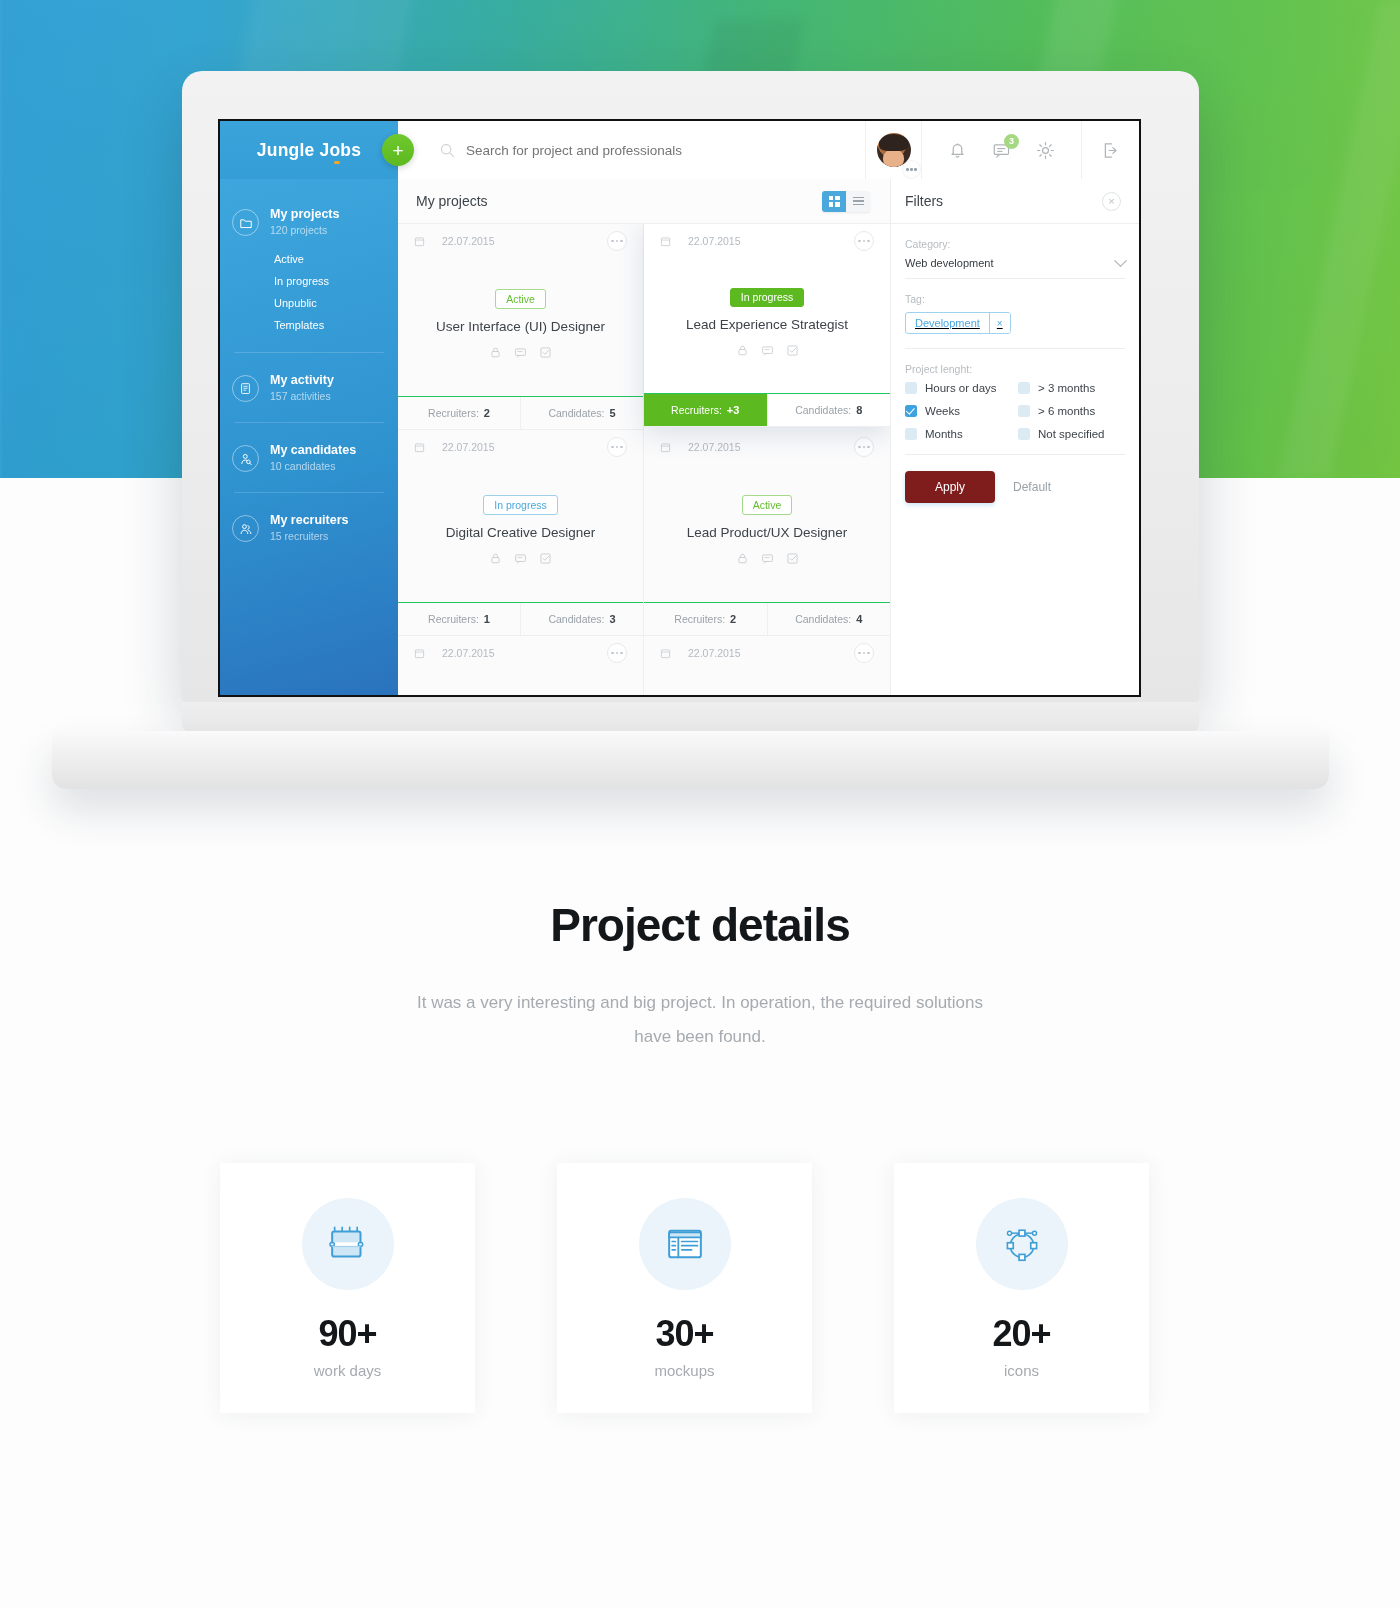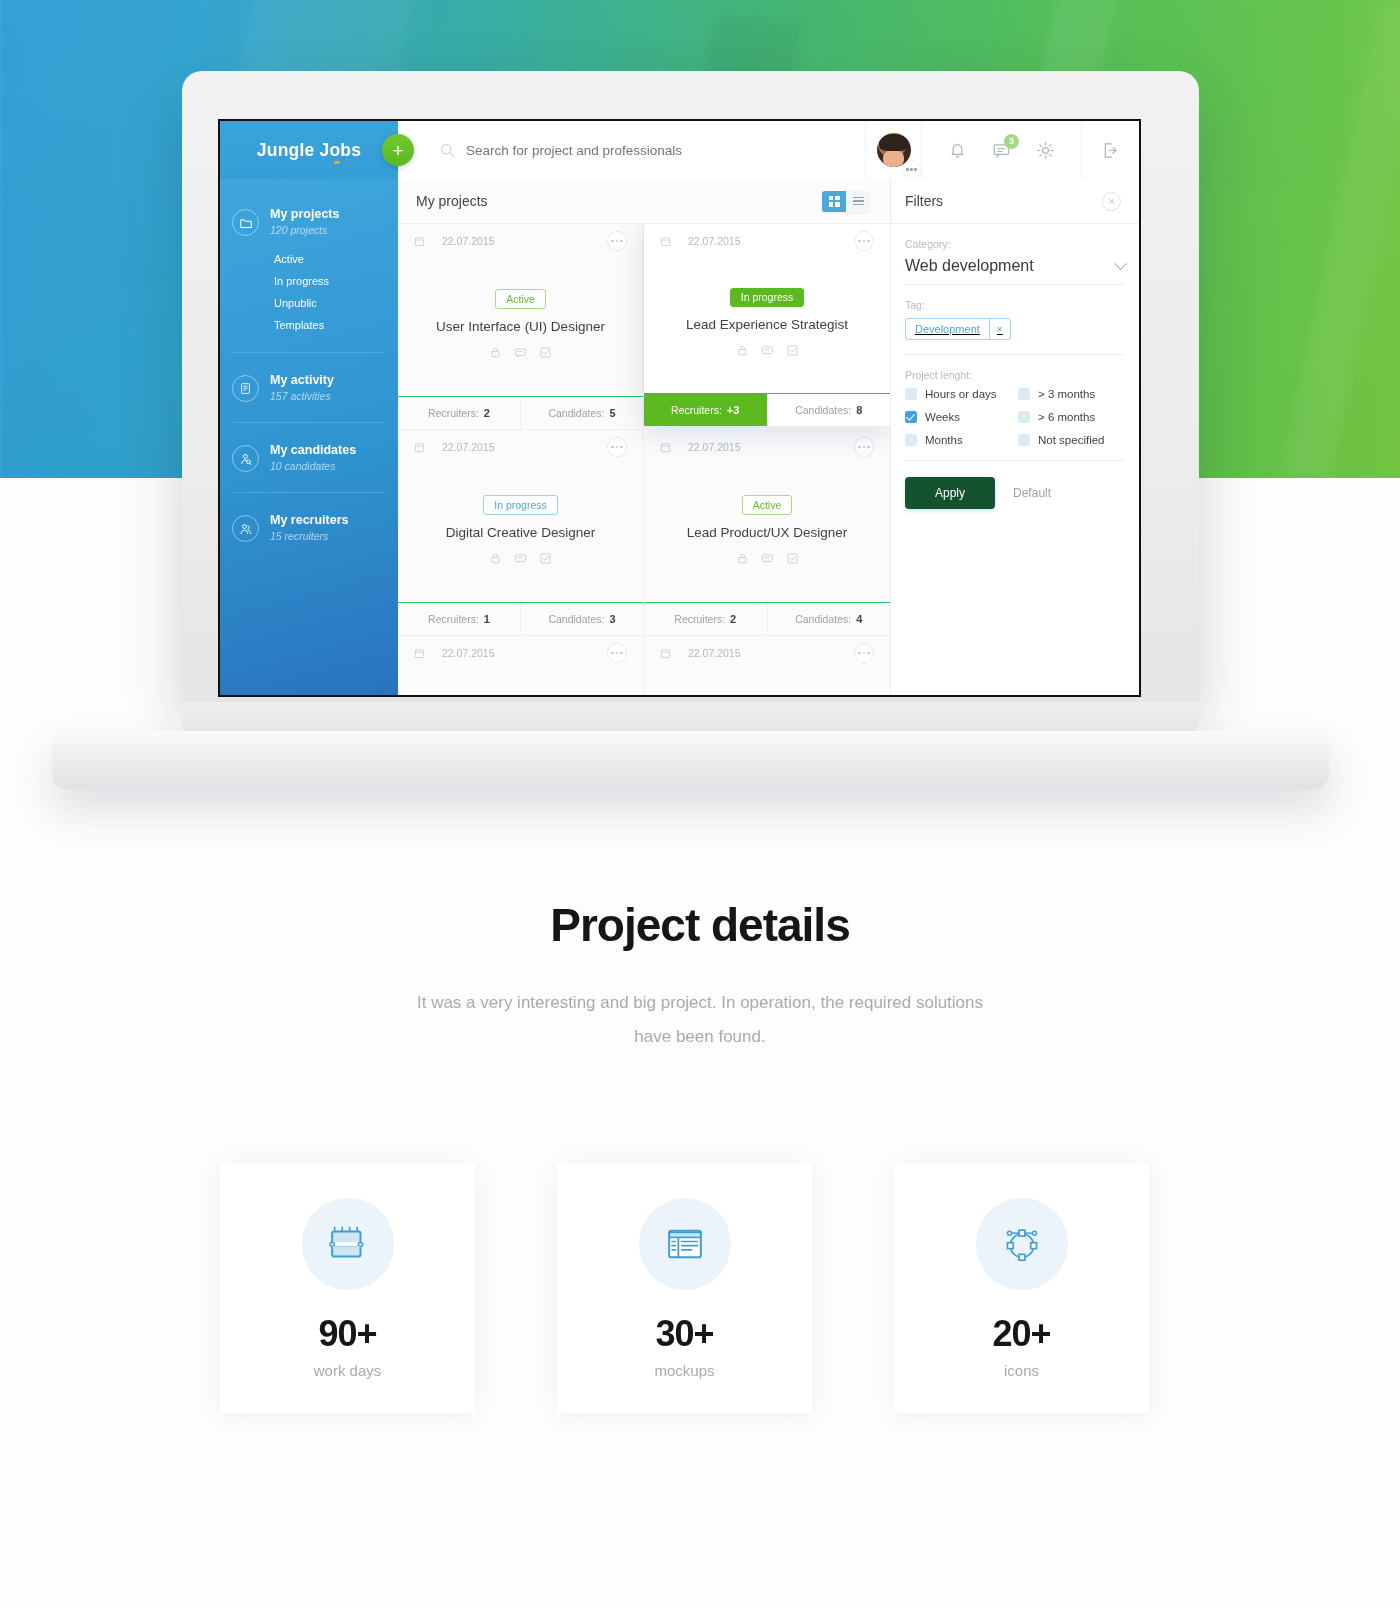--- a/index.html
+++ b/index.html
@@ -130,21 +130,21 @@
     background: linear-gradient(165deg,#3ea6dd 0%, #2f93d0 55%, #2a73bd 100%);
     padding-top: 14px; color:#fff;
   }
   .nav-block { padding: 8px 0 8px 0; }
   .nav-main { display:flex; align-items:flex-start; gap:11px; padding: 6px 12px 4px 12px; cursor:pointer; }
   .nav-circle {
     width:27px; height:27px; border-radius:50%; border:1px solid rgba(255,255,255,.45);
     display:flex; align-items:center; justify-content:center; flex:0 0 27px; margin-top:2px;
   }
   .nav-title { font-size:12.5px; font-weight:bold; line-height:15px; }
-  .nav-sub { font-size:10.5px; color:rgba(255,255,255,.62); line-height:15px; margin-top:1px;font-style:italic; }
+  .nav-sub { font-size:10.5px; color:rgba(255,255,255,.62); line-height:15px; margin-top:1px; }
   .nav-sublist { padding: 6px 0 2px 54px; }
   .nav-sublist li { list-style:none; font-size:11px; padding: 5px 0; cursor:pointer; }
   .nav-divider { height:1px; background:rgba(255,255,255,.16); margin: 6px 14px; }
 
   
   .content { flex:1; min-width:0; display:flex; background:#fcfcfd; }
   .projects { flex:1; min-width:0; display:flex; flex-direction:column; border-right:1px solid #eceef0; }
   .projects-head {
     height:45px; flex:0 0 45px; display:flex; align-items:center; justify-content:space-between;
     padding: 0 20px 0 18px; background:#fcfcfd; border-bottom:1px solid #edeff1;
@@ -202,21 +202,21 @@
   }
   .filters-title { font-size:14px; color:#3d444a; }
   .close-btn {
     width:19px; height:19px; border-radius:50%; border:1px solid #dfe3e6; background:#fff;
     display:flex; align-items:center; justify-content:center; color:#b9c0c5; font-size:11px; cursor:pointer;
   }
   .filters-body { padding: 14px 14px 0 14px; }
   .f-label { font-size:10.5px; color:#b6bcc1; margin-bottom:7px; }
   .f-select {
     display:flex; align-items:center; justify-content:space-between;
-    font-size:16px; color:#353b41; padding-bottom:9px; border-bottom:1px solid #ebedef; cursor:pointer;
+    font-size:11px; color:#353b41; padding-bottom:9px; border-bottom:1px solid #ebedef; cursor:pointer;
   }
   .chev { width:9px; height:9px; border-right:1.4px solid #a8b0b6; border-bottom:1.4px solid #a8b0b6; transform:rotate(45deg) translate(-2px,-2px); }
   .f-group { padding-top:14px; }
   .tag {
     display:inline-flex; align-items:stretch; border:1px solid #9fd2ee; border-radius:3px; overflow:hidden;text-decoration:underline;
   }
   .tag span { font-size:11px; color:#4aa8dd; padding:4px 9px; }
   .tag button {
     border:none; border-left:1px solid #9fd2ee; background:#fff; color:#4aa8dd;
     font-size:10px; padding:0 7px; cursor:pointer; font-family:inherit;
@@ -227,21 +227,21 @@
   .box { width:12px; height:12px; border-radius:2.5px; background:#dceaf4; flex:0 0 12px; position:relative; }
   .box.on { background:#3fa2e0; }
   .box.on:after {
     content:""; position:absolute; left:3.4px; top:1.3px; width:3.6px; height:6.6px;
     border-right:1.8px solid #fff; border-bottom:1.8px solid #fff; transform:rotate(42deg);
   }
   .radio { width:12px; height:12px; border-radius:50%; background:#dceaf4; flex:0 0 12px; position:relative; }
   .radio.on { background:#fff; box-shadow: inset 0 0 0 3px #1f9ae0; border:1px solid #1f9ae0; }
   .f-actions { display:flex; align-items:center; gap:18px; margin-top:16px; }
   .apply-btn {
-    background:#14532d; color:#fff; border:none; border-radius:4px;
+    background:#7f1d1d; color:#fff; border:none; border-radius:4px;
     padding: 9px 30px; font-size:12px; cursor:pointer; font-family:inherit;
     box-shadow:0 2px 5px rgba(74,168,221,.3);
   }
   .default-link { font-size:12px; color:#9aa2a8; cursor:pointer; }
 
   
   .details { position:absolute; left:0; top:820px; width:1400px; text-align:center; }
   .watermark {
     position:absolute; left:50%; top:-28px; transform:translateX(-50%);
     font-size:170px; font-weight:bold; color:#f1f2f3; letter-spacing:-6px; user-select:none;

